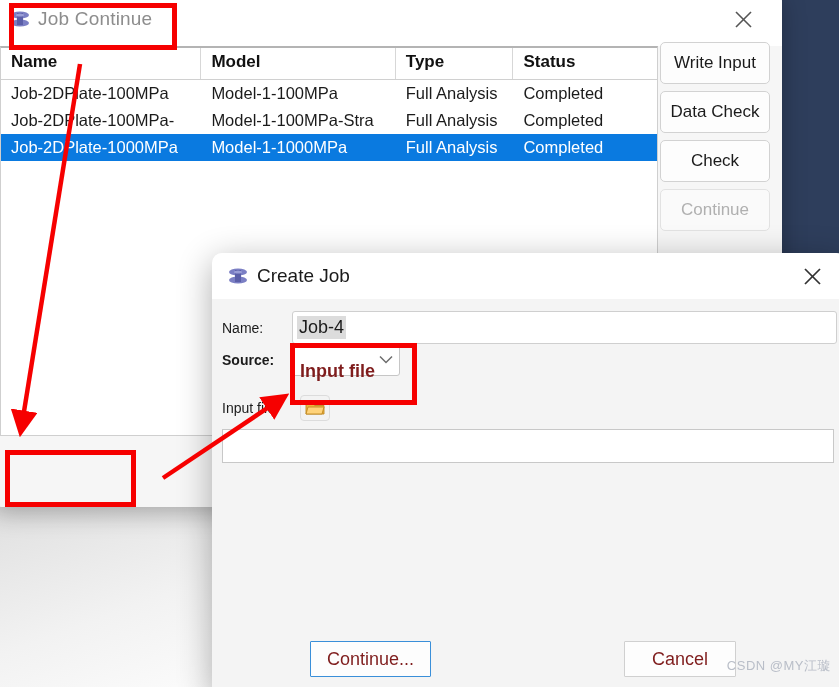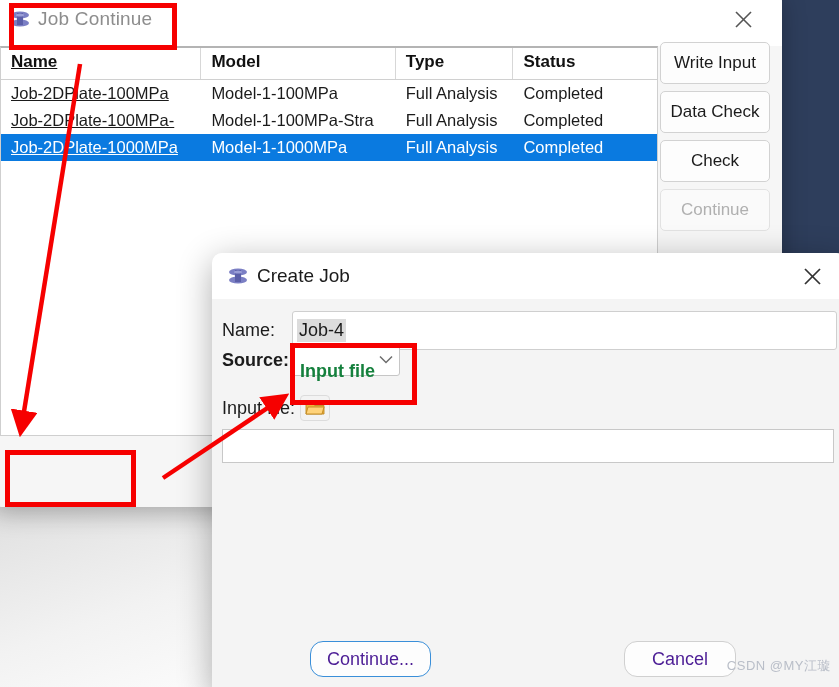--- a/index.html
+++ b/index.html
@@ -88,21 +88,21 @@
   .jm-head-cell:last-child { border-right: none; }
   .jm-row { display: flex; height: 27px; align-items: center; }
   .jm-row.selected { background: #0a7ae0; }
   .jm-row.selected .jm-cell { color: #ffffff; }
   .jm-cell {
     font-size: 16.5px; color: #1b1b1b;
     padding-left: 10px;
     box-sizing: border-box;
     white-space: nowrap; overflow: hidden;
   }
-  .c-name  { width: 201px; text-decoration: underline; }
+  .c-name  { width: 201px; }
   .c-model { width: 195px; }
   .c-type  { width: 118px; }
   .c-status{ width: 144px; }
 
   
   .jm-btn-col {
     position: absolute;
     left: 668px; top: 50px;
     width: 110px;
     display: flex; flex-direction: column; gap: 7px;
@@ -168,25 +168,25 @@
   }
   .cj-body {
     position: absolute; left: 0; top: 46px;
     width: 100%; height: 396px;
     background: #f4f4f4;
   }
   .cj-field-row {
     position: absolute;
     display: flex; align-items: center;
   }
-  .cj-label { font-size: 18px; color: #1b1b1b; white-space: nowrap; }
+  .cj-label { font-size: 14px; color: #1b1b1b; white-space: nowrap; }
   .cj-name-row { left: 10px; top: 12px; }
   .cj-name-row .cj-label { width: 68px; }
   .cj-name-input {
-    width: 545px; height: 39px;
+    width: 545px; height: 33px;
     background: #ffffff;
     border: 1px solid #cfcfcf;
     border-radius: 3px;
     box-sizing: border-box;
     display: flex; align-items: center;
     padding-left: 4px;
     margin-left: 2px;
   }
   .cj-name-value {
     font-size: 18px; color: #1b1b1b;
@@ -198,21 +198,21 @@
   .cj-select {
     width: 108px; height: 32px;
     background: #ffffff;
     border: 1px solid #c6c6c6;
     border-radius: 3px;
     box-sizing: border-box;
     display: flex; align-items: center;
     position: relative;
     margin-left: 2px;
   }
-  .cj-select-text { font-size: 18px; color: #15803d; padding-left: 7px; margin-top: 22px; }
+  .cj-select-text { font-size: 18px; color: #7f1d1d; padding-left: 7px; margin-top: 22px; }
   .cj-chevron {
     position: absolute; right: 6px; top: 50%;
     transform: translateY(-50%);
     color: #777; font-size: 13px; line-height: 1;
   }
   .cj-inputfile-row { left: 10px; top: 96px; }
   .cj-inputfile-row .cj-label { width: 78px; }
   .cj-folder-btn {
     width: 30px; height: 26px;
     background: #f3f3f3;
@@ -232,22 +232,22 @@
   .cj-footer {
     position: absolute;
     left: 0; bottom: 14px; width: 100%;
     height: 40px;
   }
   .cj-foot-btn {
     position: absolute;
     height: 36px; min-width: 112px; padding: 0 16px;
     background: #fdfdfd;
     border: 1px solid #d0d0d0;
-    border-radius: 13px;
-    font-size: 18px; color: #4c1d95;
+    border-radius: 1px;
+    font-size: 18px; color: #7f1d1d;
     display: flex; align-items: center; justify-content: center;
     box-sizing: border-box; cursor: default;
     white-space: nowrap;
   }
   .cj-foot-btn.focused { border: 1.5px solid #3a8fd9; }
   .cj-continue { left: 98px; }
   .cj-cancel   { left: 412px; }
 
   
   .anno-box {

